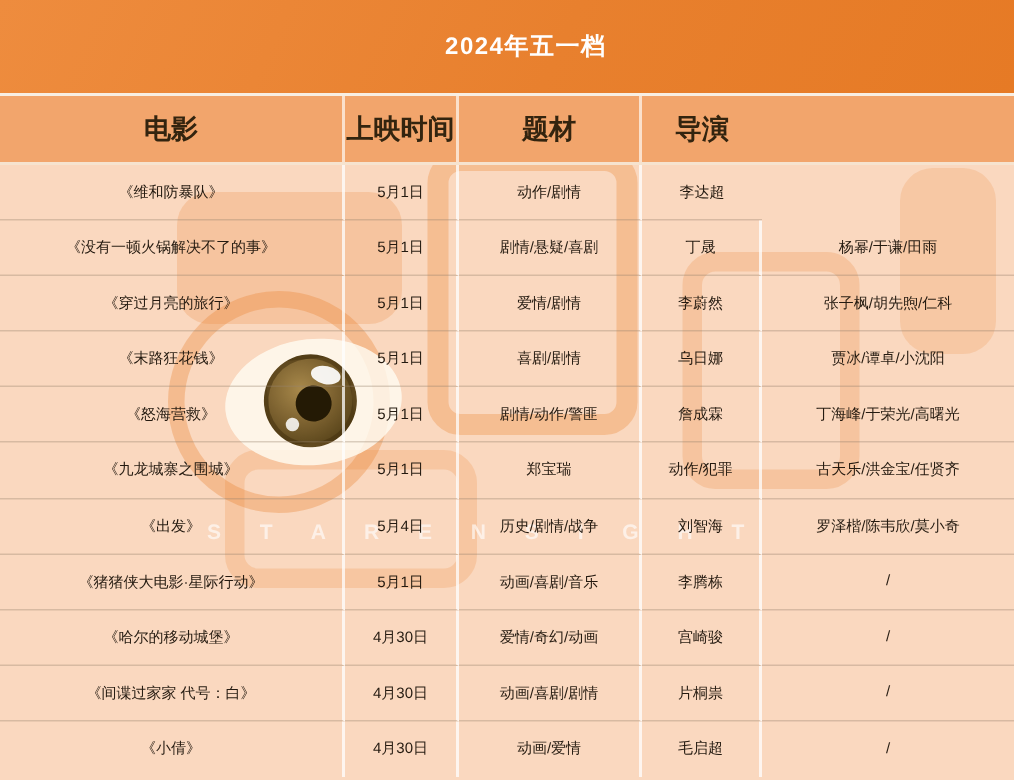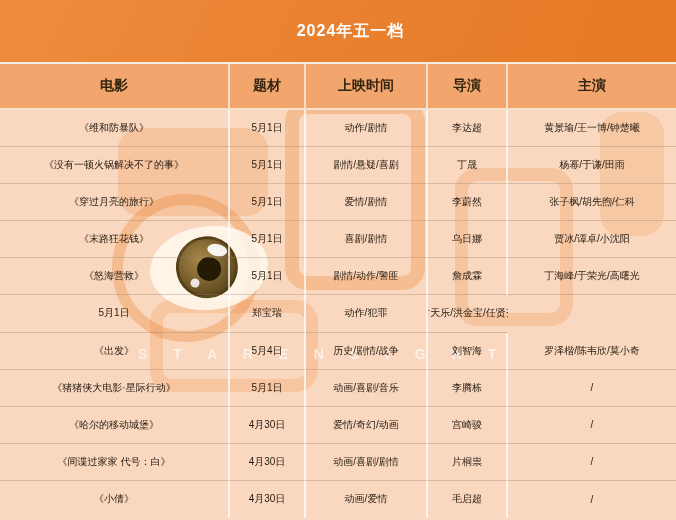--- a/index.html
+++ b/index.html
@@ -36,21 +36,21 @@
     grid-template-columns:230px 76px 122px 80px 168px;
   }
   .thead {
     position:relative; z-index:3;
     height:46px;
     background:#F2A56C;
     border-bottom:2px solid #F6E3CF;
   }
   .thead .th {
     display:flex; align-items:center; justify-content:center;
-    font-size:14px; font-weight:700; color:#33240f;
+    font-size:18px; font-weight:700; color:#33240f;
     border-right:2px solid rgba(255,255,255,0.65);
   }
   .thead .th:last-child { border-right:none; }
 
   .tbody {
     display:grid;
     grid-template-rows:repeat(11,1fr);
     height:408px;
   }
   .tbody .tr { background:transparent; }
@@ -139,32 +139,30 @@
     <div class="wm-letters">S T A R E N S I G H T</div>
   </div>
 
   <div class="title-bar">
     <div class="ttl">2024年五一档</div>
   </div>
 
   <div class="table">
     <div class="tr thead">
       <div class="th">电影</div>
+      <div class="th">上映时间</div>
       <div class="th">题材</div>
-      <div class="th">上映时间</div>
       <div class="th">导演</div>
-      <div class="th">主演</div>
     </div>
     <div class="tbody" id="tbody">
         <div class="tr">
           <div class="td">《维和防暴队》</div>
           <div class="td">5月1日</div>
           <div class="td">动作/剧情</div>
           <div class="td">李达超</div>
-          <div class="td">黄景瑜/王一博/钟楚曦</div>
         </div>
         <div class="tr">
           <div class="td">《没有一顿火锅解决不了的事》</div>
           <div class="td">5月1日</div>
           <div class="td">剧情/悬疑/喜剧</div>
           <div class="td">丁晟</div>
           <div class="td">杨幂/于谦/田雨</div>
         </div>
         <div class="tr">
           <div class="td">《穿过月亮的旅行》</div>
@@ -181,20 +179,21 @@
           <div class="td">贾冰/谭卓/小沈阳</div>
         </div>
         <div class="tr">
           <div class="td">《怒海营救》</div>
           <div class="td">5月1日</div>
           <div class="td">剧情/动作/警匪</div>
           <div class="td">詹成霖</div>
           <div class="td">丁海峰/于荣光/高曙光</div>
         </div>
         <div class="tr">
+          <div class="td">《九龙城寨之围城》</div>
           <div class="td">5月1日</div>
           <div class="td">郑宝瑞</div>
           <div class="td">动作/犯罪</div>
           <div class="td">古天乐/洪金宝/任贤齐</div>
         </div>
         <div class="tr">
           <div class="td">《出发》</div>
           <div class="td">5月4日</div>
           <div class="td">历史/剧情/战争</div>
           <div class="td">刘智海</div>

